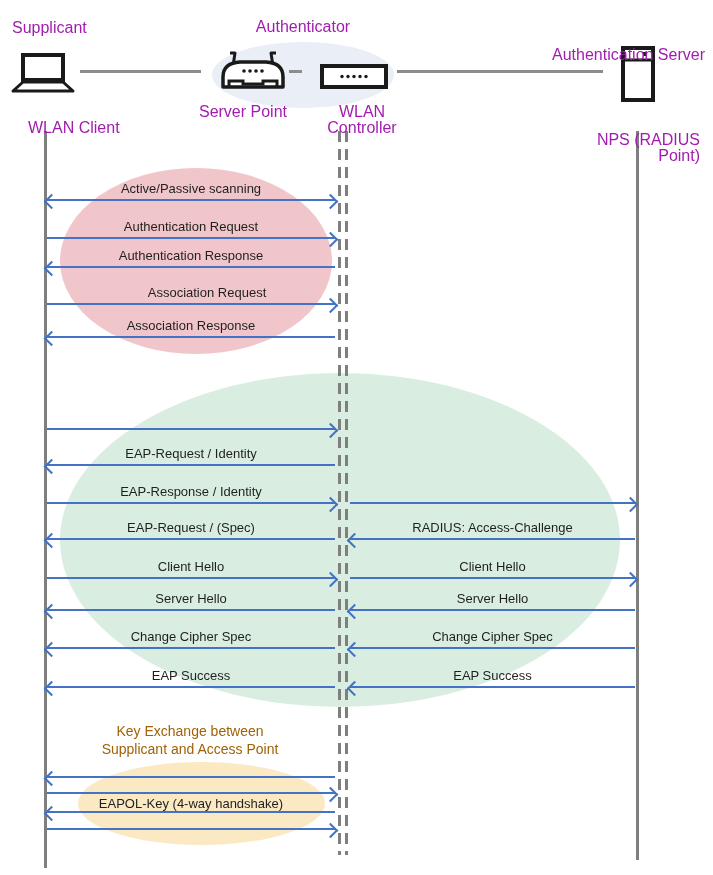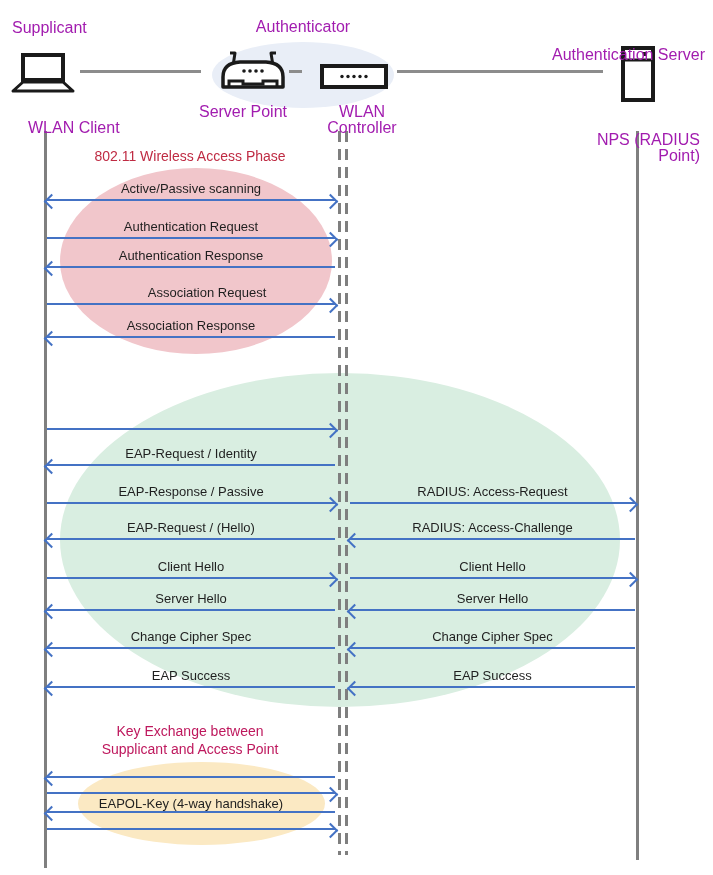--- a/index.html
+++ b/index.html
@@ -73,24 +73,23 @@
   <div class="device-label center" style="left:193px;top:104px;width:100px;">Server Point</div>
   <div class="device-label center" style="left:305px;top:104px;width:114px;">WLAN Controller</div>
   <div class="device-label right" style="left:558px;top:104px;width:142px;">NPS (RADIUS Point)</div>
 
   <div class="lifeline" style="left:44px;height:737px;"></div>
   <div class="lifeline dashed" style="left:338px;height:724px;"></div>
   <div class="lifeline dashed" style="left:345px;height:724px;"></div>
   <div class="lifeline" style="left:636px;height:729px;"></div>
 
 <div class="phase-ellipse" style="left: 60px; top: 168px; width: 272px; height: 186px; background: rgb(241, 198, 203);"></div>
-    <div class="phase-title" style="left: 40px; top: 147px; color: rgb(191, 43, 67);">802.11 Wireless Access Phase</div>
     <div class="phase-ellipse" style="left: 60px; top: 373px; width: 560px; height: 334px; background: rgb(217, 238, 225);"></div>
     <div class="phase-ellipse" style="left: 78px; top: 762px; width: 247px; height: 83px; background: rgb(251, 233, 195);"></div>
-    <div class="phase-title" style="left: 40px; top: 722px; color: #be185d;">Key Exchange between
+    <div class="phase-title" style="left: 40px; top: 722px; color: #a16207;">Key Exchange between
 Supplicant and Access Point</div>
     <div class="msg-label" style="left: 46px; width: 290px; top: 181px;">Active/Passive scanning</div>
     <div class="arrow" style="left: 46px; top: 194px; width: 290px;">
       <div class="shaft"></div>
       <div class="chev r"></div>
       <div class="chev l"></div>
     </div>
     <div class="msg-label" style="left: 46px; width: 290px; top: 219px;">Authentication Request</div>
     <div class="arrow" style="left: 46px; top: 232px; width: 290px;">
       <div class="shaft"></div>
@@ -113,26 +112,26 @@
     </div>
     <div class="arrow" style="left: 46px; top: 423px; width: 290px;">
       <div class="shaft"></div>
       <div class="chev r"></div>
     </div>
     <div class="msg-label" style="left: 46px; width: 290px; top: 446px;">EAP-Request / Identity</div>
     <div class="arrow" style="left: 46px; top: 459px; width: 290px;">
       <div class="shaft"></div>
       <div class="chev l"></div>
     </div>
-    <div class="msg-label" style="left: 46px; width: 290px; top: 484px;">EAP-Response / Passive</div>
+    <div class="msg-label" style="left: 46px; width: 290px; top: 484px;">EAP-Response / Identity</div>
     <div class="arrow" style="left: 46px; top: 497px; width: 290px;">
       <div class="shaft"></div>
       <div class="chev r"></div>
     </div>
-    <div class="msg-label" style="left: 46px; width: 290px; top: 520px;">EAP-Request / (Hello)</div>
+    <div class="msg-label" style="left: 46px; width: 290px; top: 520px;">EAP-Request / (Spec)</div>
     <div class="arrow" style="left: 46px; top: 533px; width: 290px;">
       <div class="shaft"></div>
       <div class="chev l"></div>
     </div>
     <div class="msg-label" style="left: 46px; width: 290px; top: 559px;">Client Hello</div>
     <div class="arrow" style="left: 46px; top: 572px; width: 290px;">
       <div class="shaft"></div>
       <div class="chev r"></div>
     </div>
     <div class="msg-label" style="left: 46px; width: 290px; top: 591px;">Server Hello</div>
@@ -143,21 +142,20 @@
     <div class="msg-label" style="left: 46px; width: 290px; top: 629px;">Change Cipher Spec</div>
     <div class="arrow" style="left: 46px; top: 642px; width: 290px;">
       <div class="shaft"></div>
       <div class="chev l"></div>
     </div>
     <div class="msg-label" style="left: 46px; width: 290px; top: 668px;">EAP Success</div>
     <div class="arrow" style="left: 46px; top: 681px; width: 290px;">
       <div class="shaft"></div>
       <div class="chev l"></div>
     </div>
-    <div class="msg-label" style="left: 349px; width: 287px; top: 484px;">RADIUS: Access-Request</div>
     <div class="arrow" style="left: 349px; top: 497px; width: 287px;">
       <div class="shaft"></div>
       <div class="chev r"></div>
     </div>
     <div class="msg-label" style="left: 349px; width: 287px; top: 520px;">RADIUS: Access-Challenge</div>
     <div class="arrow" style="left: 349px; top: 533px; width: 287px;">
       <div class="shaft"></div>
       <div class="chev l"></div>
     </div>
     <div class="msg-label" style="left: 349px; width: 287px; top: 559px;">Client Hello</div>

